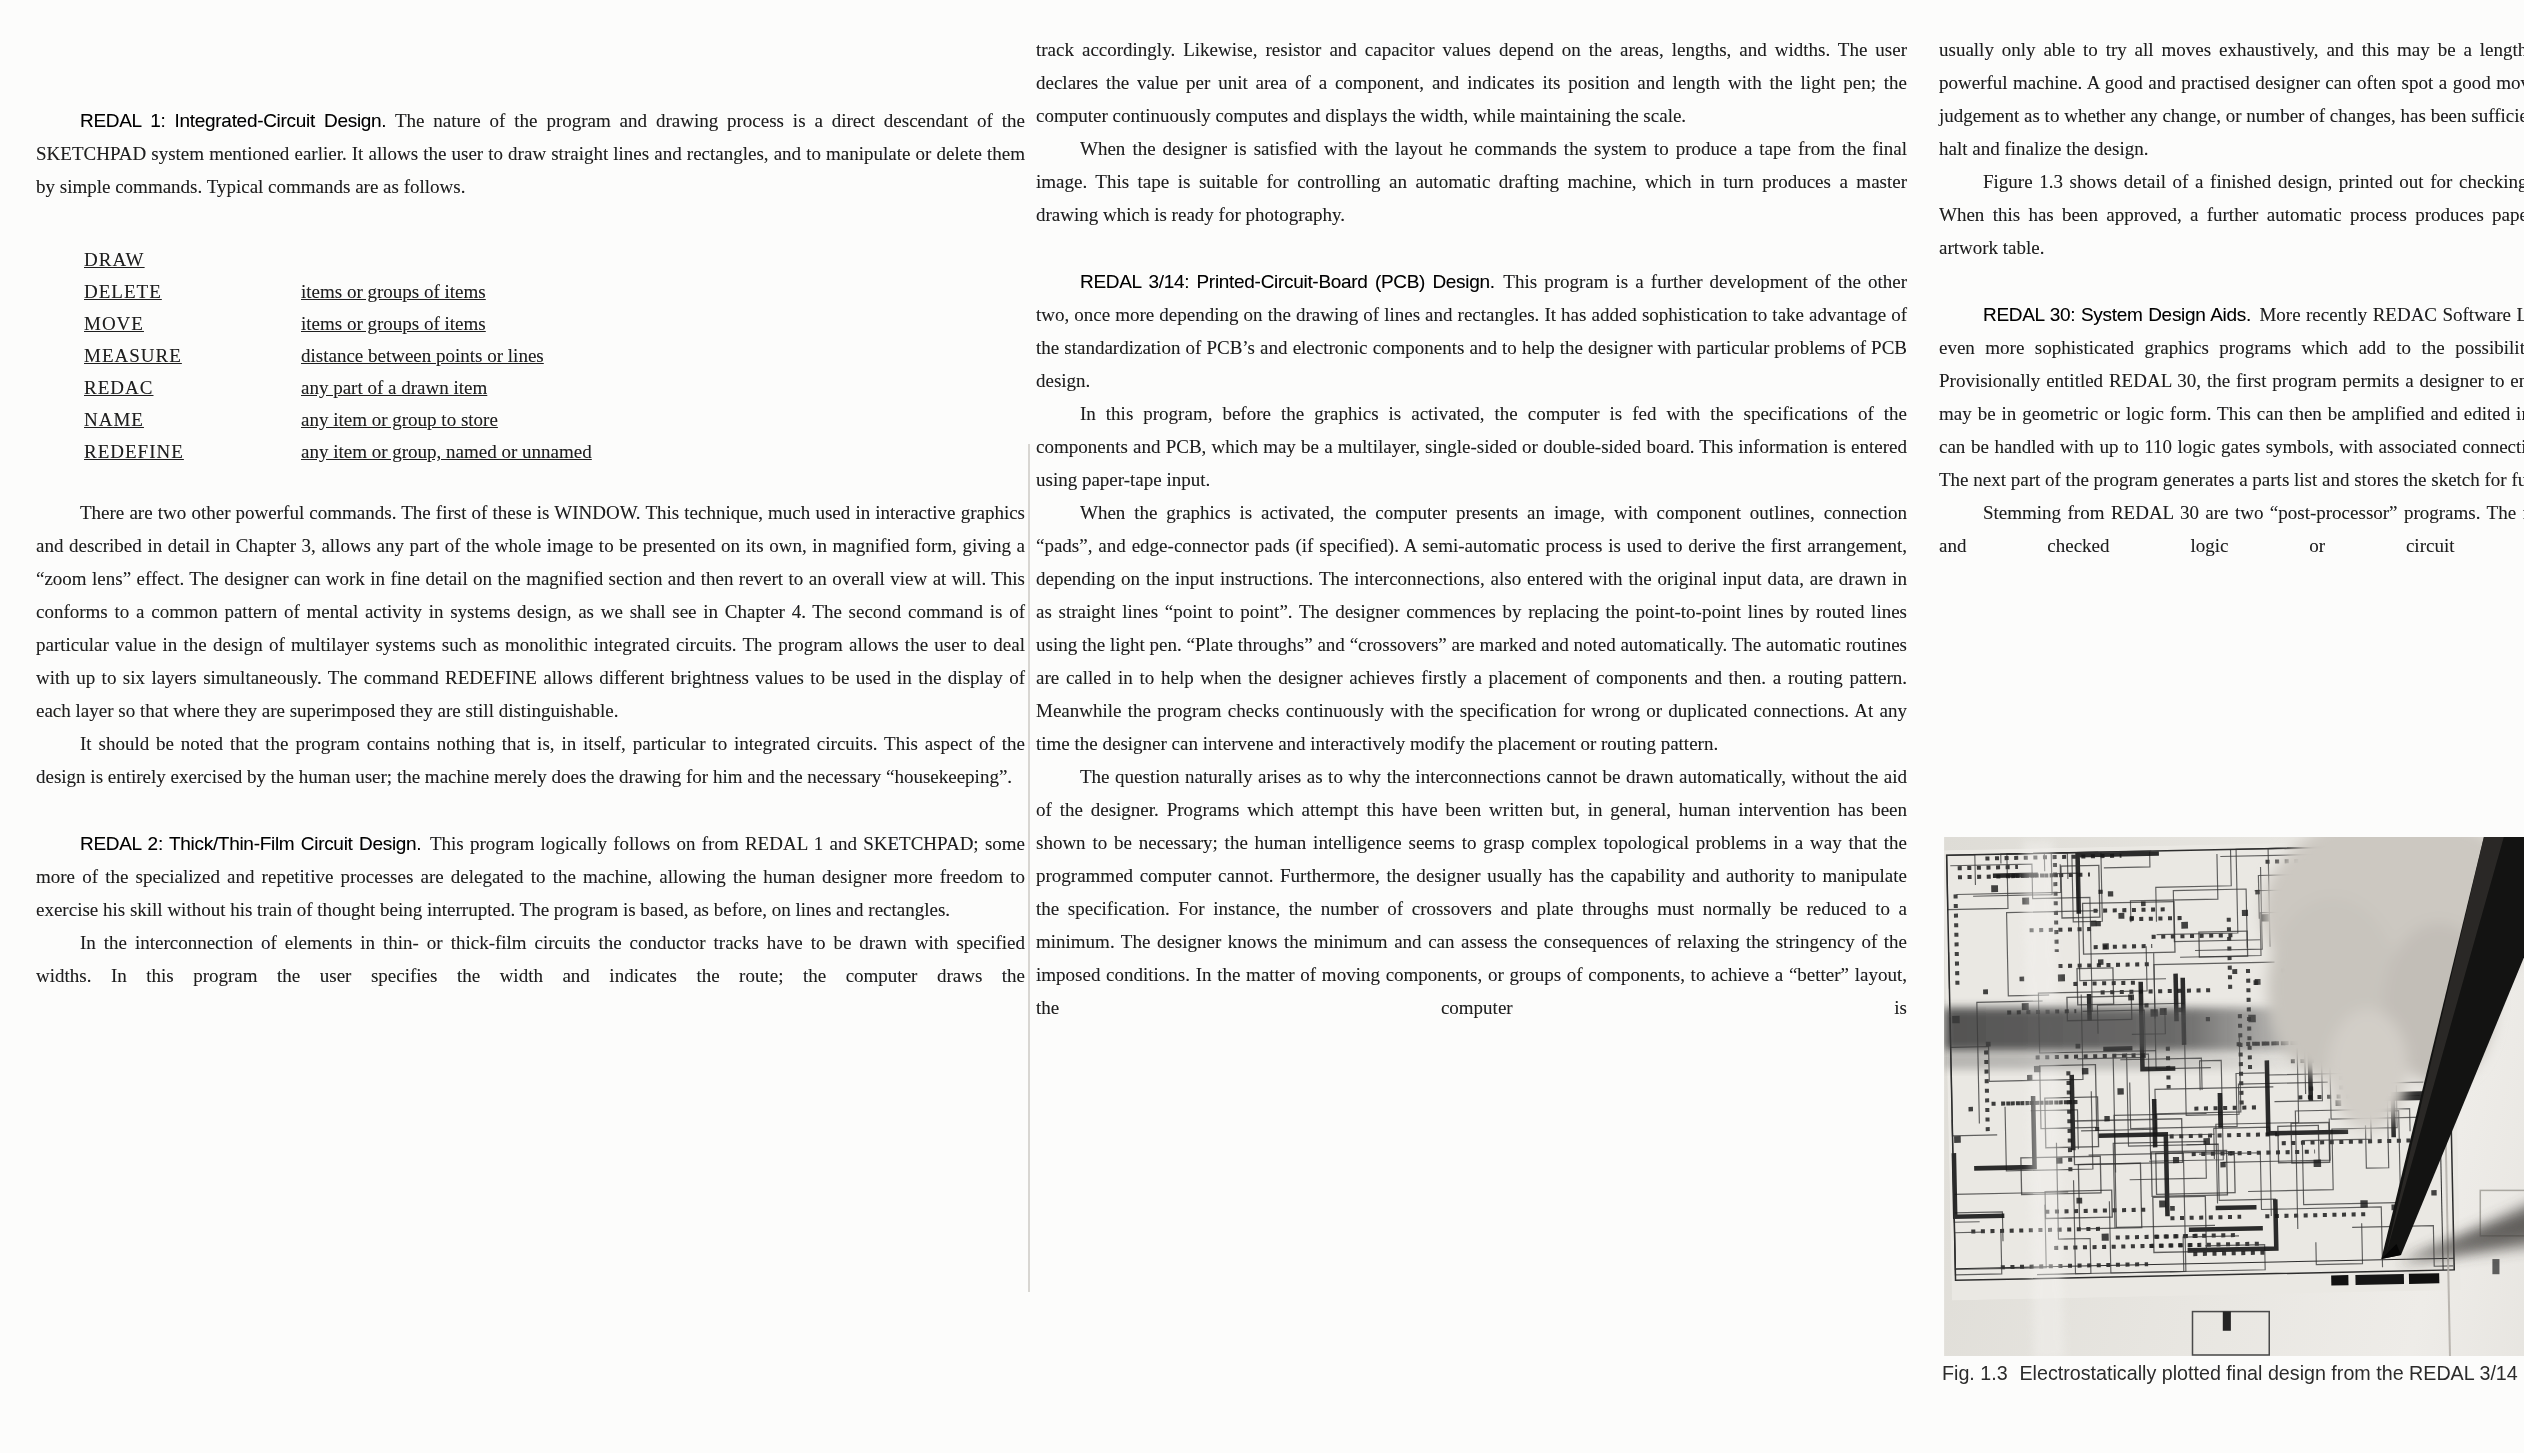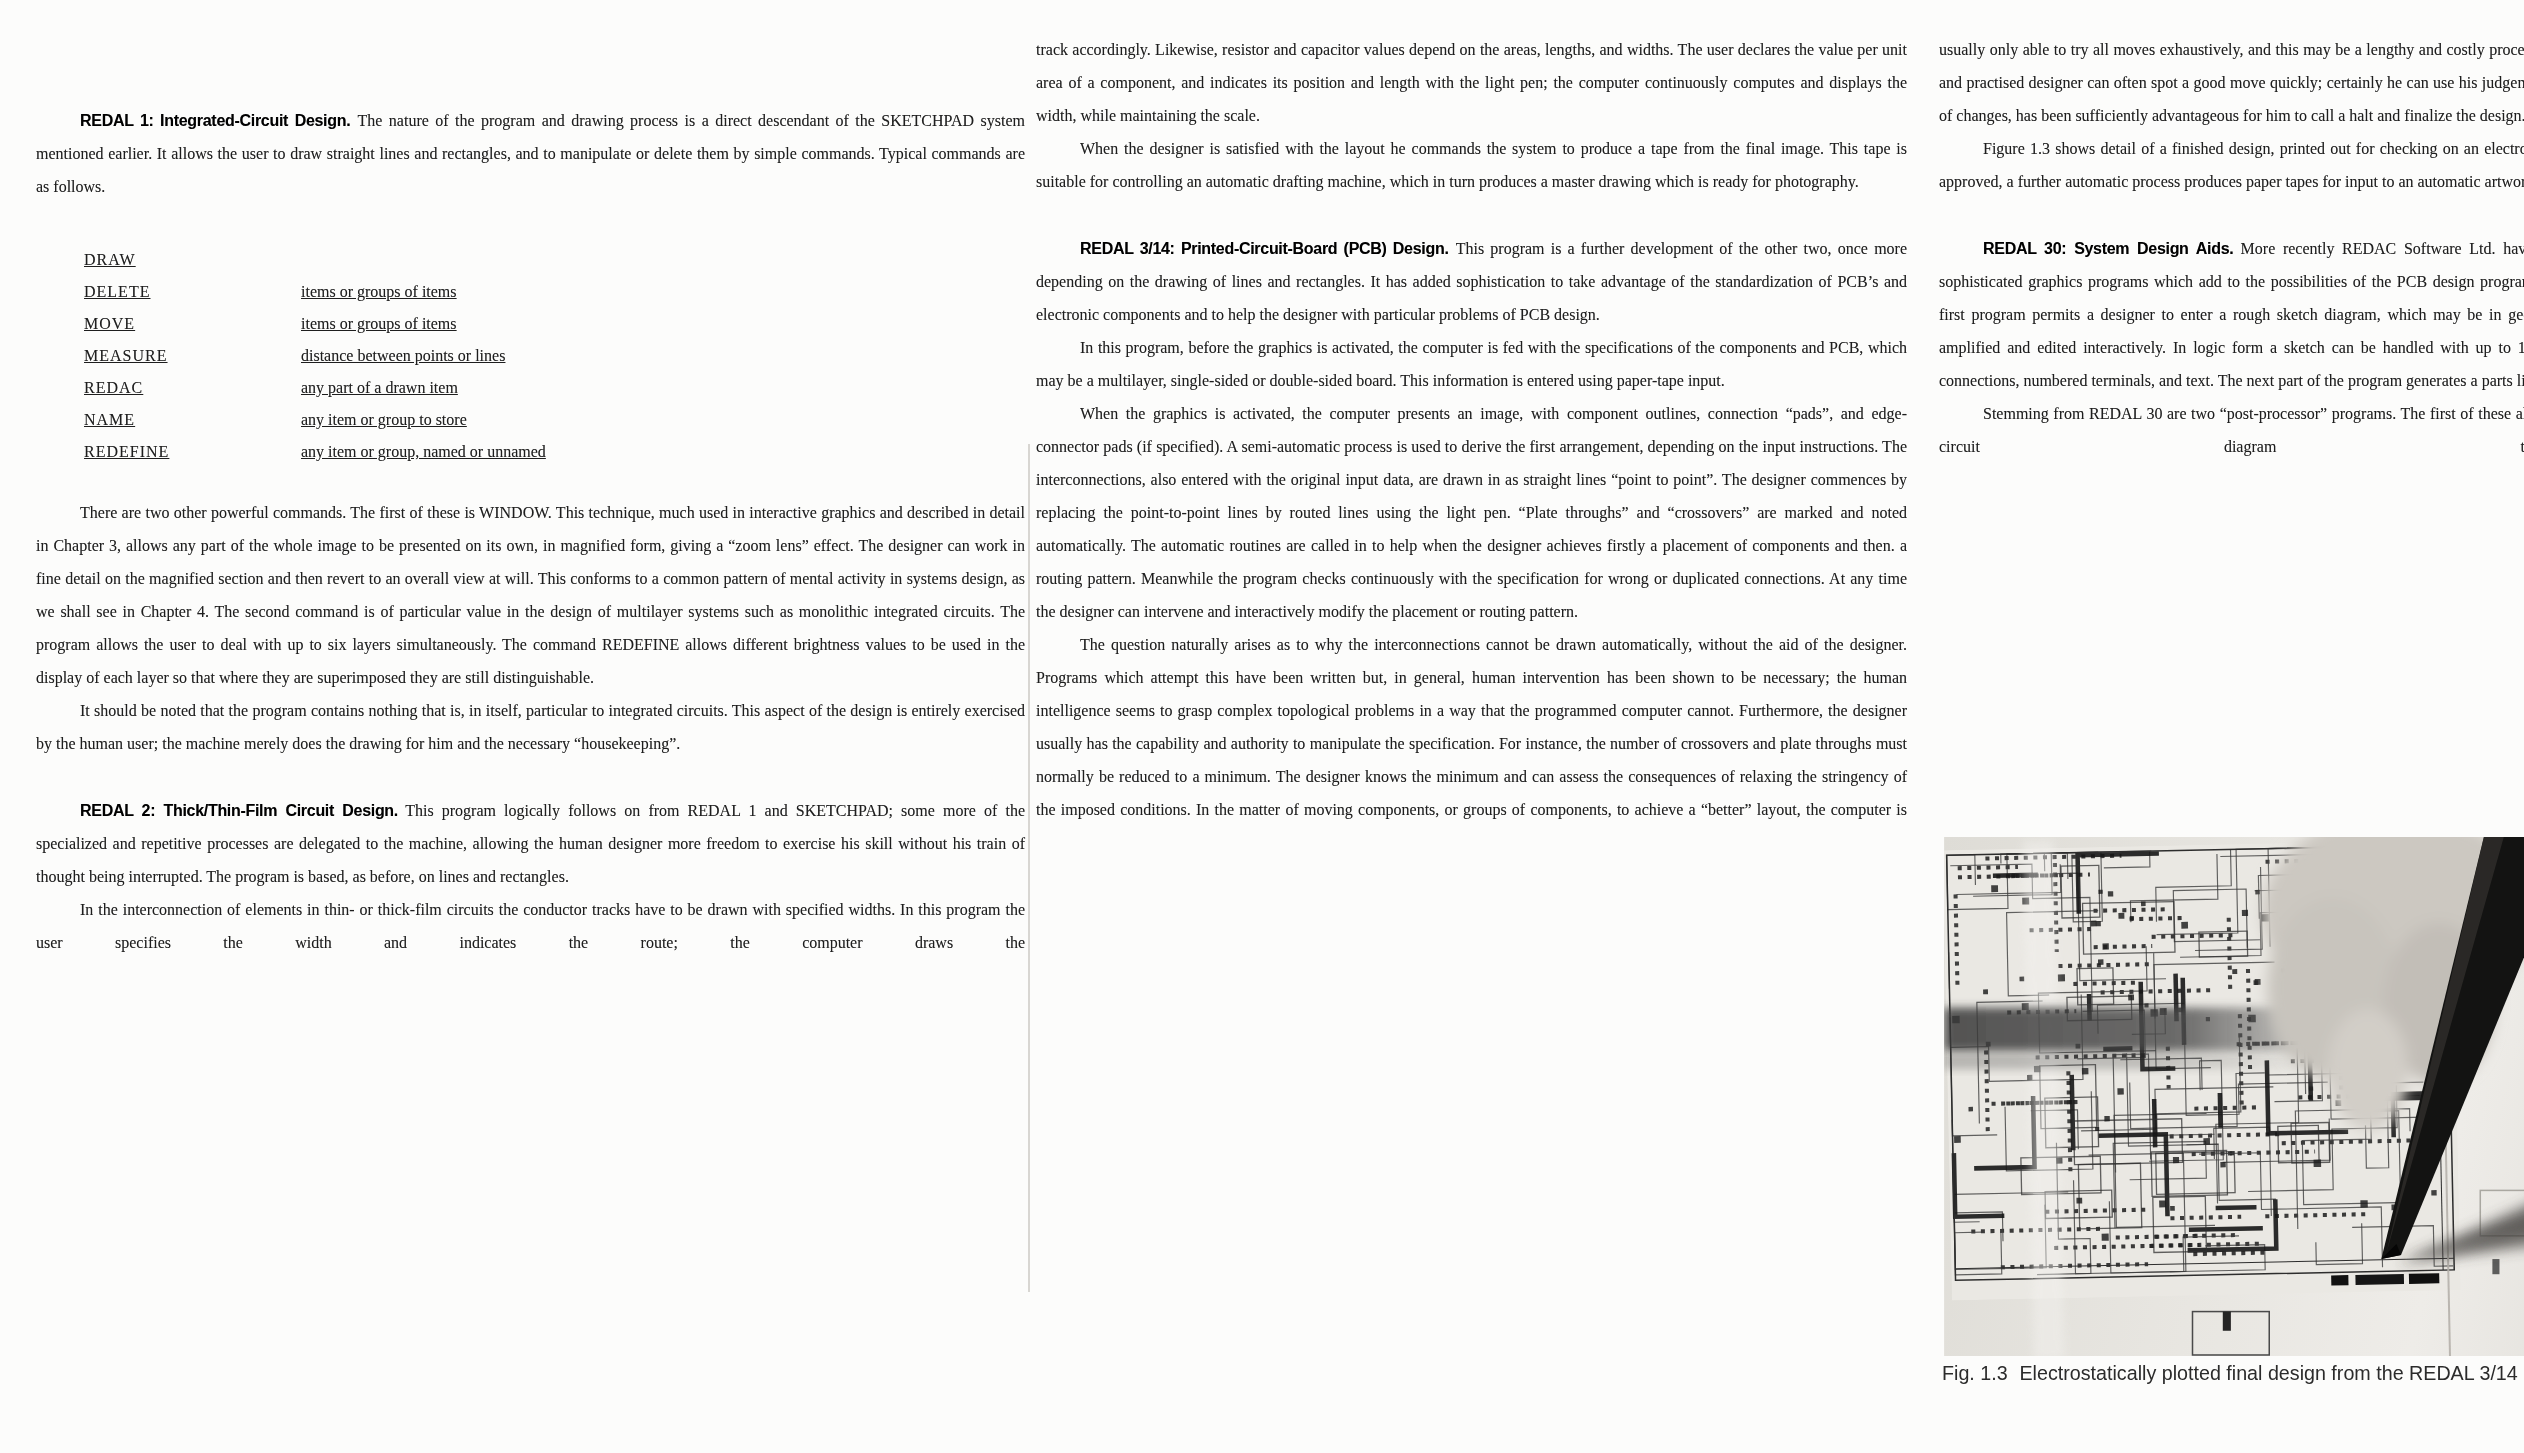--- a/index.html
+++ b/index.html
@@ -5,33 +5,33 @@
 <style>
   html,body{margin:0;padding:0;}
   .page{
     position:relative; width:3813px; height:1454px;
     background:#fcfcfb; overflow:hidden;
     font-family:"Liberation Serif", serif;
     color:#1e1e1e;
   }
   .col{
     position:absolute; text-align:justify;
-    font-size:16px; line-height:33px;
+    font-size:19px; line-height:33px;
     text-shadow:0 0 0.5px rgba(0,0,0,.3);
     hyphens:auto;
   }
   #col1{left:36px;   top:104px; width:989px;}
   #col2{left:1036px; top:33px;  width:871px;}
   #col3{left:1939px; top:33px;  width:853px;}
   .para{margin:0; padding:0;}
   .indent{text-indent:44px;}
   .gap{margin-top:34px;}
   .cont{text-align-last:justify;}
   .head{
-    font-family:"Liberation Sans", sans-serif; font-weight:bold;
+    font-family:"Liberation Sans", sans-serif; font-weight:normal;
     color:#000; letter-spacing:-0.3px; margin-right:0.45em;
   }
   .cmdtable{margin:41px 0 28px 48px;text-decoration:underline;}
   .cmdrow{display:flex; line-height:32px; text-align:left;}
   .cmdrow .term{width:217px; letter-spacing:1px;}
   .cmdrow .desc{flex:1;}
   .rule-v{
     position:absolute; left:1028px; top:444px; width:1.5px; height:848px;
     background:#d8d6d2;
   }

